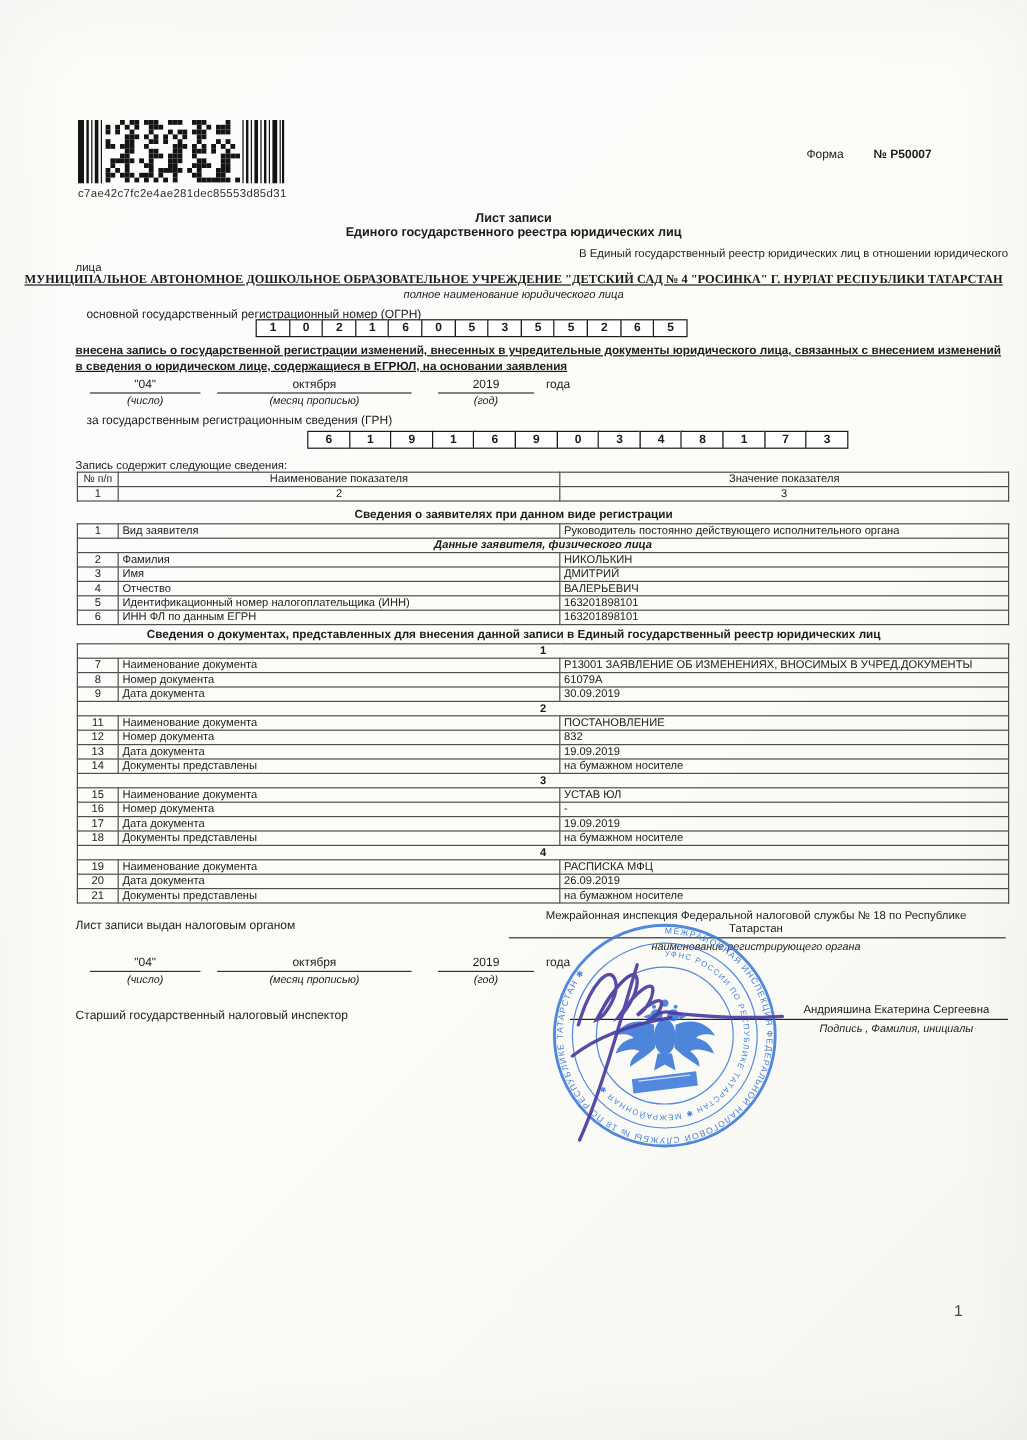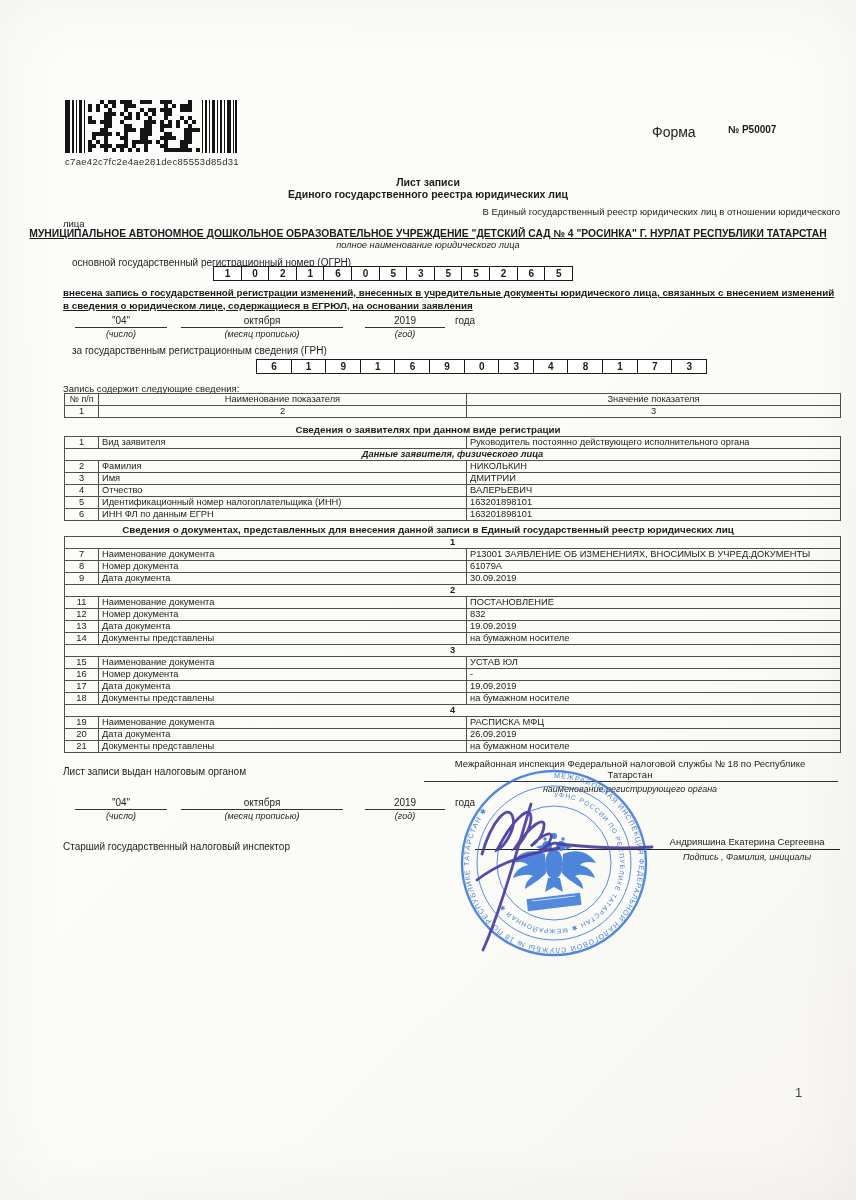--- a/index.html
+++ b/index.html
@@ -6,21 +6,21 @@
   body{
     width:856px;height:1200px;position:relative;overflow:hidden;
     background:linear-gradient(135deg,#fcfcfa 0%,#fbfbf8 60%,#f6f5f1 100%);
     font-family:"Liberation Sans", sans-serif;color:#1c1c1c;
   }
   body::after{content:"";position:absolute;inset:0;pointer-events:none;
     box-shadow:inset 0 0 70px rgba(60,60,50,0.05);}
   .abs{position:absolute;}
   .b{font-weight:bold;}
   .i{font-style:italic;}
-  .u{text-decoration:underline;}
+  .u{text-decoration:underline;font-family:Liberation Serif, serif;}
   .center{text-align:center;}
   .small{font-size:9.5px;}
   .full{left:0;width:856px;}
 
   
   .boxes{display:flex;}
   .boxes .digit-cell{
     height:13px;border:1.4px solid #1a1a1a;margin-left:-1.4px;
     text-align:center;font-weight:bold;font-size:10px;line-height:13px;background:#fff;
   }
@@ -233,21 +233,21 @@
       <rect x="147" y="0" width="3" height="53" fill="#141414"></rect>
       <rect x="152" y="0" width="1" height="53" fill="#141414"></rect>
       <rect x="155" y="0" width="2" height="53" fill="#141414"></rect>
       <rect x="159" y="0" width="1" height="53" fill="#141414"></rect>
       <rect x="162" y="0" width="4" height="53" fill="#141414"></rect>
       <rect x="168" y="0" width="1" height="53" fill="#141414"></rect>
       <rect x="170" y="0" width="2" height="53" fill="#141414"></rect>
     </svg></div>
 <div class="abs barcode-code" style="left:65px;top:156px;">c7ae42c7fc2e4ae281dec85553d85d31</div>
 
-<div class="abs" style="left:652px;top:124px;font-size:14px;">Форма</div>
+<div class="abs" style="left:672px;top:124px;font-size:10px;">Форма</div>
 <div class="abs b" style="left:728px;top:124px;font-size:10px;">№ Р50007</div>
 
 <div class="abs full center b" style="top:176px;font-size:10.5px;">Лист записи</div>
 <div class="abs full center b" style="top:188px;font-size:10.5px;">Единого государственного реестра юридических лиц</div>
 
 <div class="abs small" style="right:16px;top:206px;">В Единый государственный реестр юридических лиц в отношении юридического</div>
 <div class="abs small" style="left:63px;top:218px;">лица</div>
 
 <div class="abs full center b u" style="top:228px;font-size:10.3px;">МУНИЦИПАЛЬНОЕ АВТОНОМНОЕ ДОШКОЛЬНОЕ ОБРАЗОВАТЕЛЬНОЕ УЧРЕЖДЕНИЕ "ДЕТСКИЙ САД № 4 "РОСИНКА" Г. НУРЛАТ РЕСПУБЛИКИ ТАТАРСТАН</div>
 <div class="abs full center i" style="top:240px;font-size:9.3px;">полное наименование юридического лица</div>

